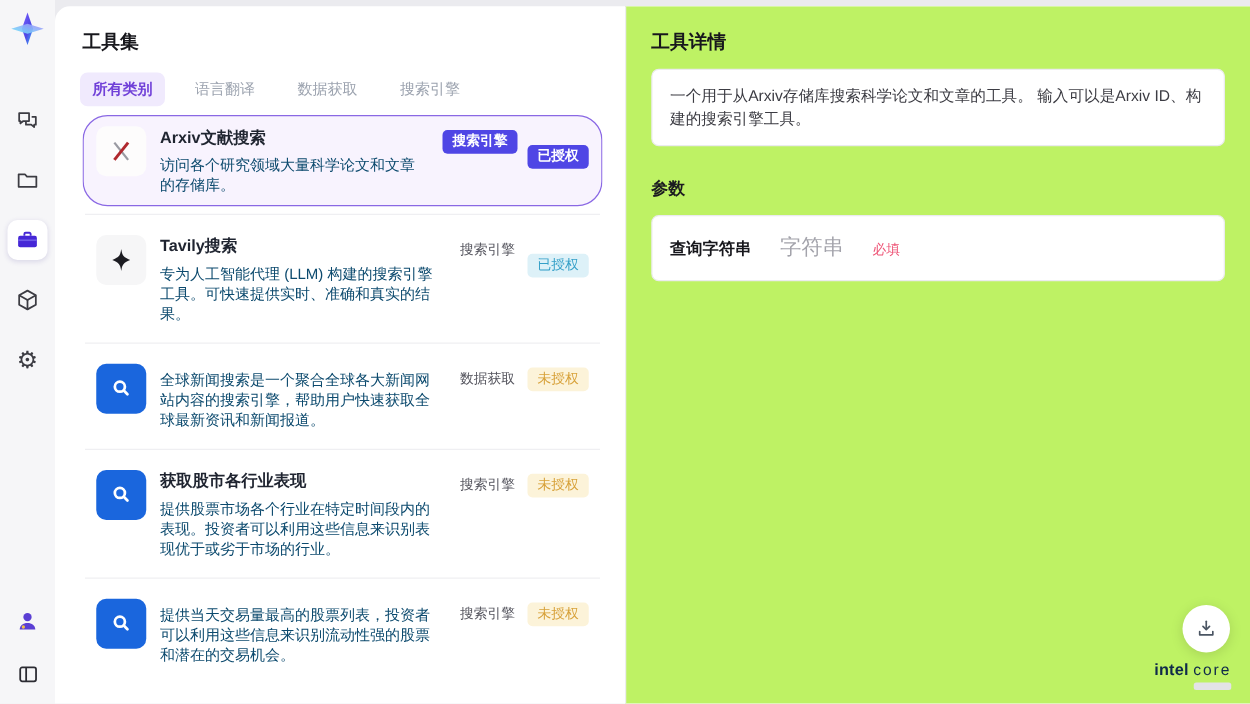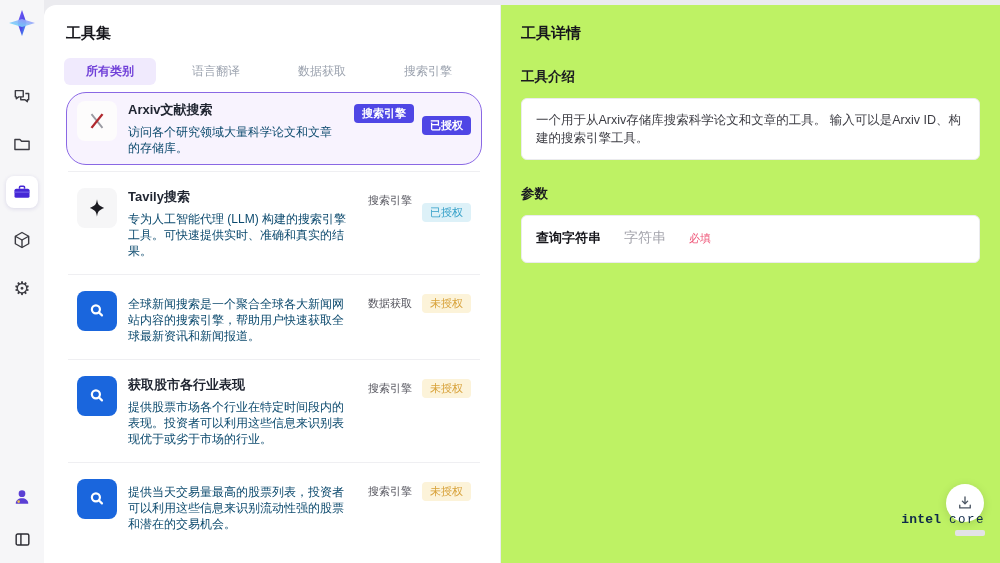--- a/index.html
+++ b/index.html
@@ -26,21 +26,21 @@
   .gear-glyph { font-size: 19px; color: #3c3c43; line-height: 1; }
   
   .surface {
     position: absolute; left: 44px; top: 5px; right: 0; bottom: 0;
     background: #ffffff; border-top-left-radius: 12px; overflow: hidden;
   }
   
   .left-panel { position: absolute; left: 0; top: 0; width: 456px; height: 100%; }
   .lp-title { margin: 19px 0 0 22px; font-size: 15px; font-weight: bold; color: #17171c; }
   .tabs { margin: 15px 0 0 20px; display: flex; gap: 14px; align-items: center; font-size: 12px; }
-  .tab { color: #9ca3af; padding: 5px 22px; border-radius: 6px; cursor: pointer; white-space: nowrap; }
+  .tab { color: #9ca3af; padding: 5px 10px; border-radius: 6px; cursor: pointer; white-space: nowrap; }
   .tab.active { background: #f0eafd; color: #7040d8; font-weight: bold; }
   .tool-list { position: absolute; top: 87px; left: 22px; width: 416px; bottom: 0; overflow: hidden; }
   .tool-card {
     display: flex; gap: 11px; padding: 8px 10px; border: 1px solid transparent;
     border-radius: 20px; cursor: pointer; background: #fff;
   }
   .tool-card.selected {
     border: 1.5px solid #8a68e4; background: #f8f3fe;
   }
   .sep { height: 1px; background: #efeff2; margin: 6px 2px 7px 2px; }
@@ -74,30 +74,30 @@
   .info-box {
     background: #fff; border: 1px solid #ebebee; border-radius: 6px;
     padding: 12px 14px; margin-top: 12px; font-size: 12.5px; color: #3c3c43; line-height: 18px;
   }
   .param-box {
     background: #fff; border: 1px solid #ebebee; border-radius: 6px;
     padding: 13px 14px 15px 14px; margin-top: 12px;
   }
   .param-head { display: flex; align-items: baseline; gap: 23px; }
   .param-name { font-size: 13px; font-weight: bold; color: #17171c; }
-  .param-type { font-size: 14px; color: #a3a3ab; }
+  .param-type { font-size: 17px; color: #a3a3ab; }
   .param-req { font-size: 11px; color: #ee5577; }
   .param-desc { font-size: 12px; color: #6f7077; margin-top: 9px; }
   
   .fab {
     position: absolute; right: 16px; bottom: 41px; width: 38px; height: 38px; border-radius: 50%;
     background: #fff; box-shadow: 0 2px 10px rgba(0,0,0,.13); display: flex;
     align-items: center; justify-content: center; cursor: pointer;
   }
-  .intel { position: absolute; right: 15px; bottom: 27px; color: #0f2a4a; font-size: 13px; line-height: 13px; text-align: center; font-family: Liberation Mono, monospace; }
+  .intel { position: absolute; right: 15px; bottom: 11px; color: #0f2a4a; font-size: 13px; line-height: 13px; text-align: center; }
   .intel .i-intel { font-weight: bold; letter-spacing: 0.2px; }
   .intel .i-core { letter-spacing: 1.5px; font-size: 12.5px; }
   .intel-sub { height: 6px; width: 30px; background: #e3e3e6; border-radius: 2px; margin: 3px 0 0 auto; }
   svg { display: block; }
 </style>
 </head>
 <body>
 
 <div class="rail">
   <div class="logo">
@@ -269,21 +269,20 @@
     <div class="scrollbar">
       <div class="scroll-arrow up">▲</div>
       <div class="scroll-thumb"></div>
       <div class="scroll-arrow down">▼</div>
     </div>
   </div>
 
   <div class="right-panel">
     <div class="rp-title">工具详情</div>
 
-    <div class="section-h">工具介绍</div>
     <div class="info-box">一个用于从Arxiv存储库搜索科学论文和文章的工具。 输入可以是Arxiv ID、构建的搜索引擎工具。</div>
 
     <div class="section-h">参数</div>
     <div class="param-box">
       <div class="param-head">
         <span class="param-name">查询字符串</span>
         <span class="param-type">字符串</span>
         <span class="param-req">必填</span>
       </div>
     </div>

